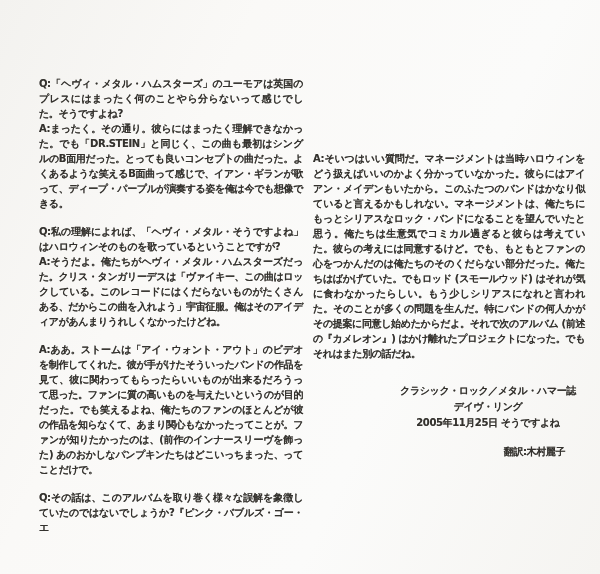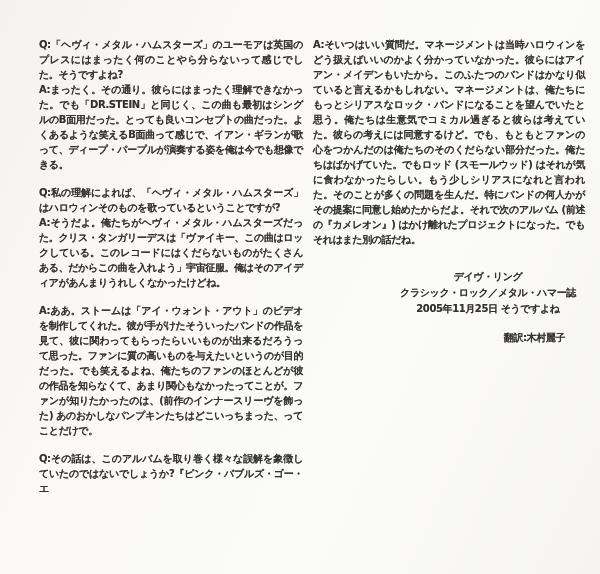--- a/index.html
+++ b/index.html
@@ -20,20 +20,21 @@
     background: linear-gradient(115deg, #f3f2ef 0%, #faf9f7 30%, #fbfbfa 65%, #f5f4f1 100%);
     display: flex;
     gap: 10px;
     padding: 37px 15px 0 39px;
     color: #34322e;
     font-size: 10px;
     font-weight: 600;
     letter-spacing: -0.4px;
     line-height: 15px;
     text-shadow: 0 0 0.6px rgba(70, 68, 64, 0.55);
+    align-items: center;
   }
   .col-left  { width: 264px; flex: 0 0 264px; }
   .col-right { width: 272px; flex: 0 0 272px; }
   .page p {
     margin: 0;
     text-align: justify;
   }
   .qa-group { margin-bottom: 13px; }
   .qa-group:last-child { margin-bottom: 0; }
   .credits {
@@ -52,36 +53,36 @@
 <body>
 
 <div class="page">
 
   <div class="col-left">
     <div class="qa-group">
       <p>Q:「ヘヴィ・メタル・ハムスターズ」のユーモアは英国のプレスにはまったく何のことやら分らないって感じでした。そうですよね?</p>
       <p>A:まったく。その通り。彼らにはまったく理解できなかった。でも「DR.STEIN」と同じく、この曲も最初はシングルのB面用だった。とっても良いコンセプトの曲だった。よくあるような笑えるB面曲って感じで、イアン・ギランが歌って、ディープ・パープルが演奏する姿を俺は今でも想像できる。</p>
     </div>
     <div class="qa-group">
-      <p>Q:私の理解によれば、「ヘヴィ・メタル・ハムスターズ」はハロウィンそのものを歌っているということですが?</p>
+      <p>Q:私の理解によれば、「ヘヴィ・メタル・そうですよね」はハロウィンそのものを歌っているということですが?</p>
       <p>A:そうだよ。俺たちがヘヴィ・メタル・ハムスターズだった。クリス・タンガリーデスは「ヴァイキー、この曲はロックしている。このレコードにはくだらないものがたくさんある、だからこの曲を入れよう」宇宙征服。俺はそのアイディアがあんまりうれしくなかったけどね。</p>
     </div>
     <div class="qa-group">
       <p>A:ああ。ストームは「アイ・ウォント・アウト」のビデオを制作してくれた。彼が手がけたそういったバンドの作品を見て、彼に関わってもらったらいいものが出来るだろうって思った。ファンに質の高いものを与えたいというのが目的だった。でも笑えるよね、俺たちのファンのほとんどが彼の作品を知らなくて、あまり関心もなかったってことが。ファンが知りたかったのは、(前作のインナースリーヴを飾った) あのおかしなパンプキンたちはどこいっちまった、ってことだけで。</p>
     </div>
     <div class="qa-group">
       <p>Q:その話は、このアルバムを取り巻く様々な誤解を象徴していたのではないでしょうか?『ピンク・バブルズ・ゴー・エ</p>
     </div>
   </div>
 
   <div class="col-right">
     <div class="qa-group">
       <p>A:そいつはいい質問だ。マネージメントは当時ハロウィンをどう扱えばいいのかよく分かっていなかった。彼らにはアイアン・メイデンもいたから。このふたつのバンドはかなり似ていると言えるかもしれない。マネージメントは、俺たちにもっとシリアスなロック・バンドになることを望んでいたと思う。俺たちは生意気でコミカル過ぎると彼らは考えていた。彼らの考えには同意するけど。でも、もともとファンの心をつかんだのは俺たちのそのくだらない部分だった。俺たちはばかげていた。でもロッド (スモールウッド) はそれが気に食わなかったらしい。もう少しシリアスになれと言われた。そのことが多くの問題を生んだ。特にバンドの何人かがその提案に同意し始めたからだよ。それで次のアルバム (前述の『カメレオン』) はかけ離れたプロジェクトになった。でもそれはまた別の話だね。</p>
     </div>
     <div class="credits">
+      <p>クラシック・ロック／メタル・ハマー誌</p>
       <p>デイヴ・リング</p>
-      <p>クラシック・ロック／メタル・ハマー誌</p>
       <p>2005年11月25日 そうですよね</p>
       <p class="translator">翻訳:木村麗子</p>
     </div>
   </div>
 
 </div>
 
 </body></html>

